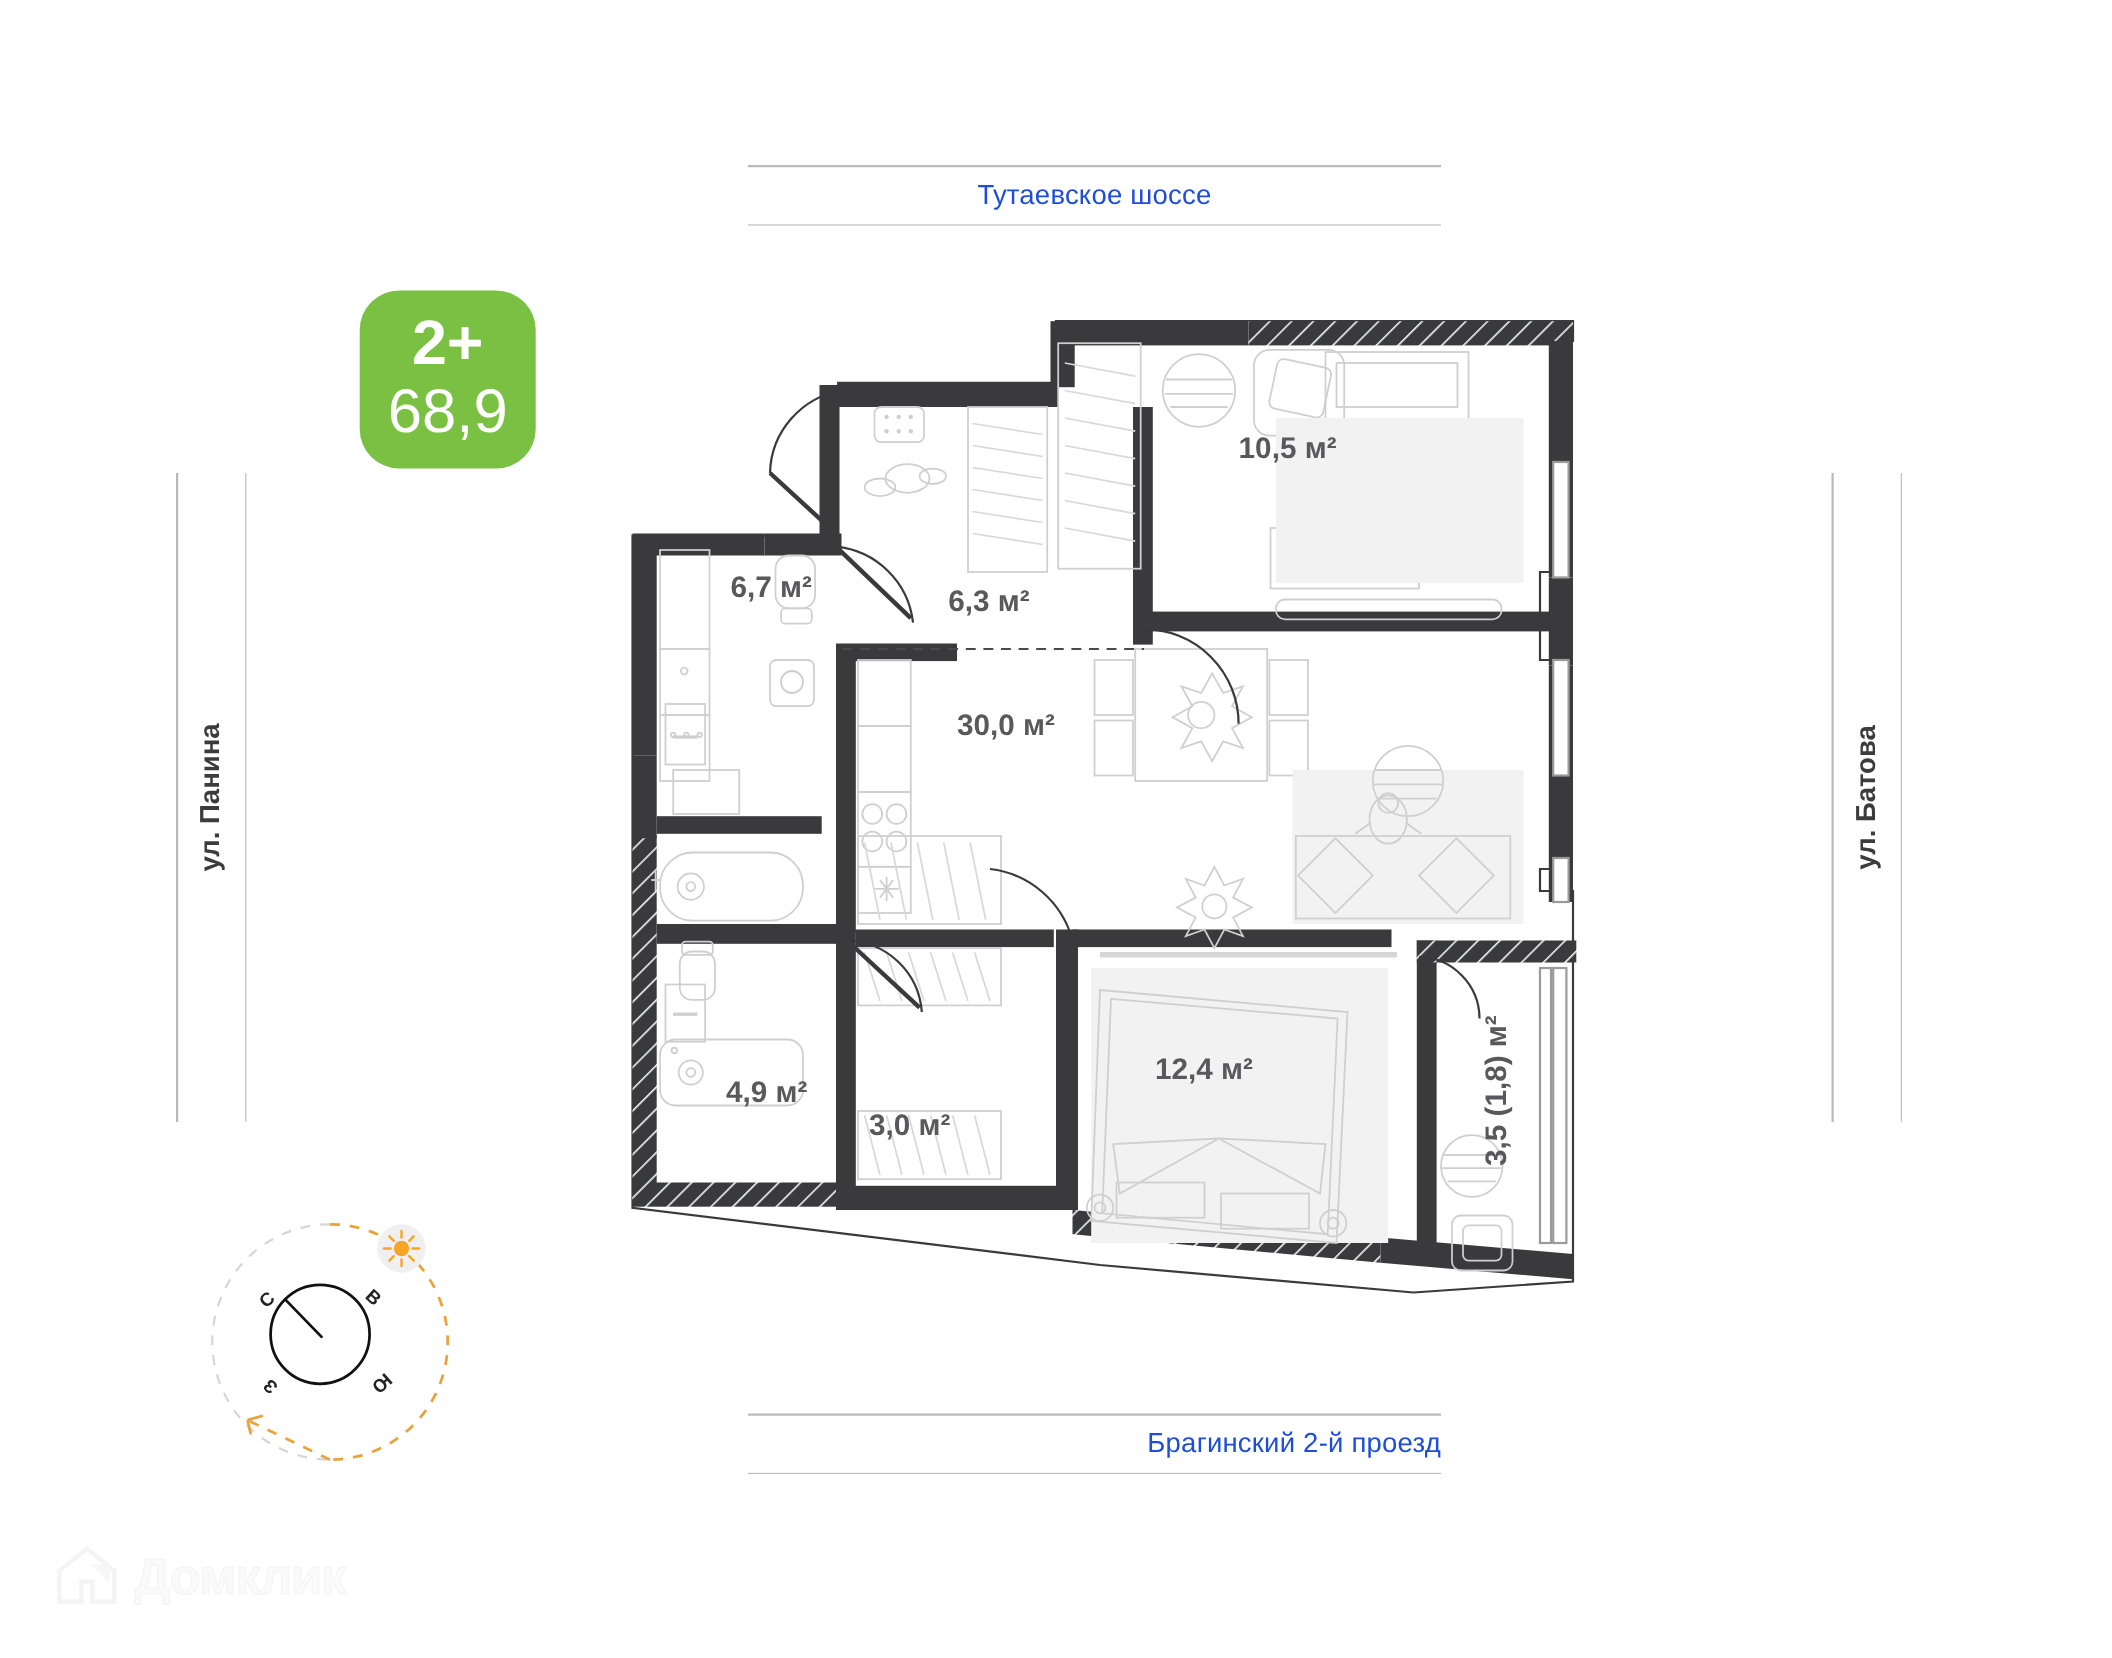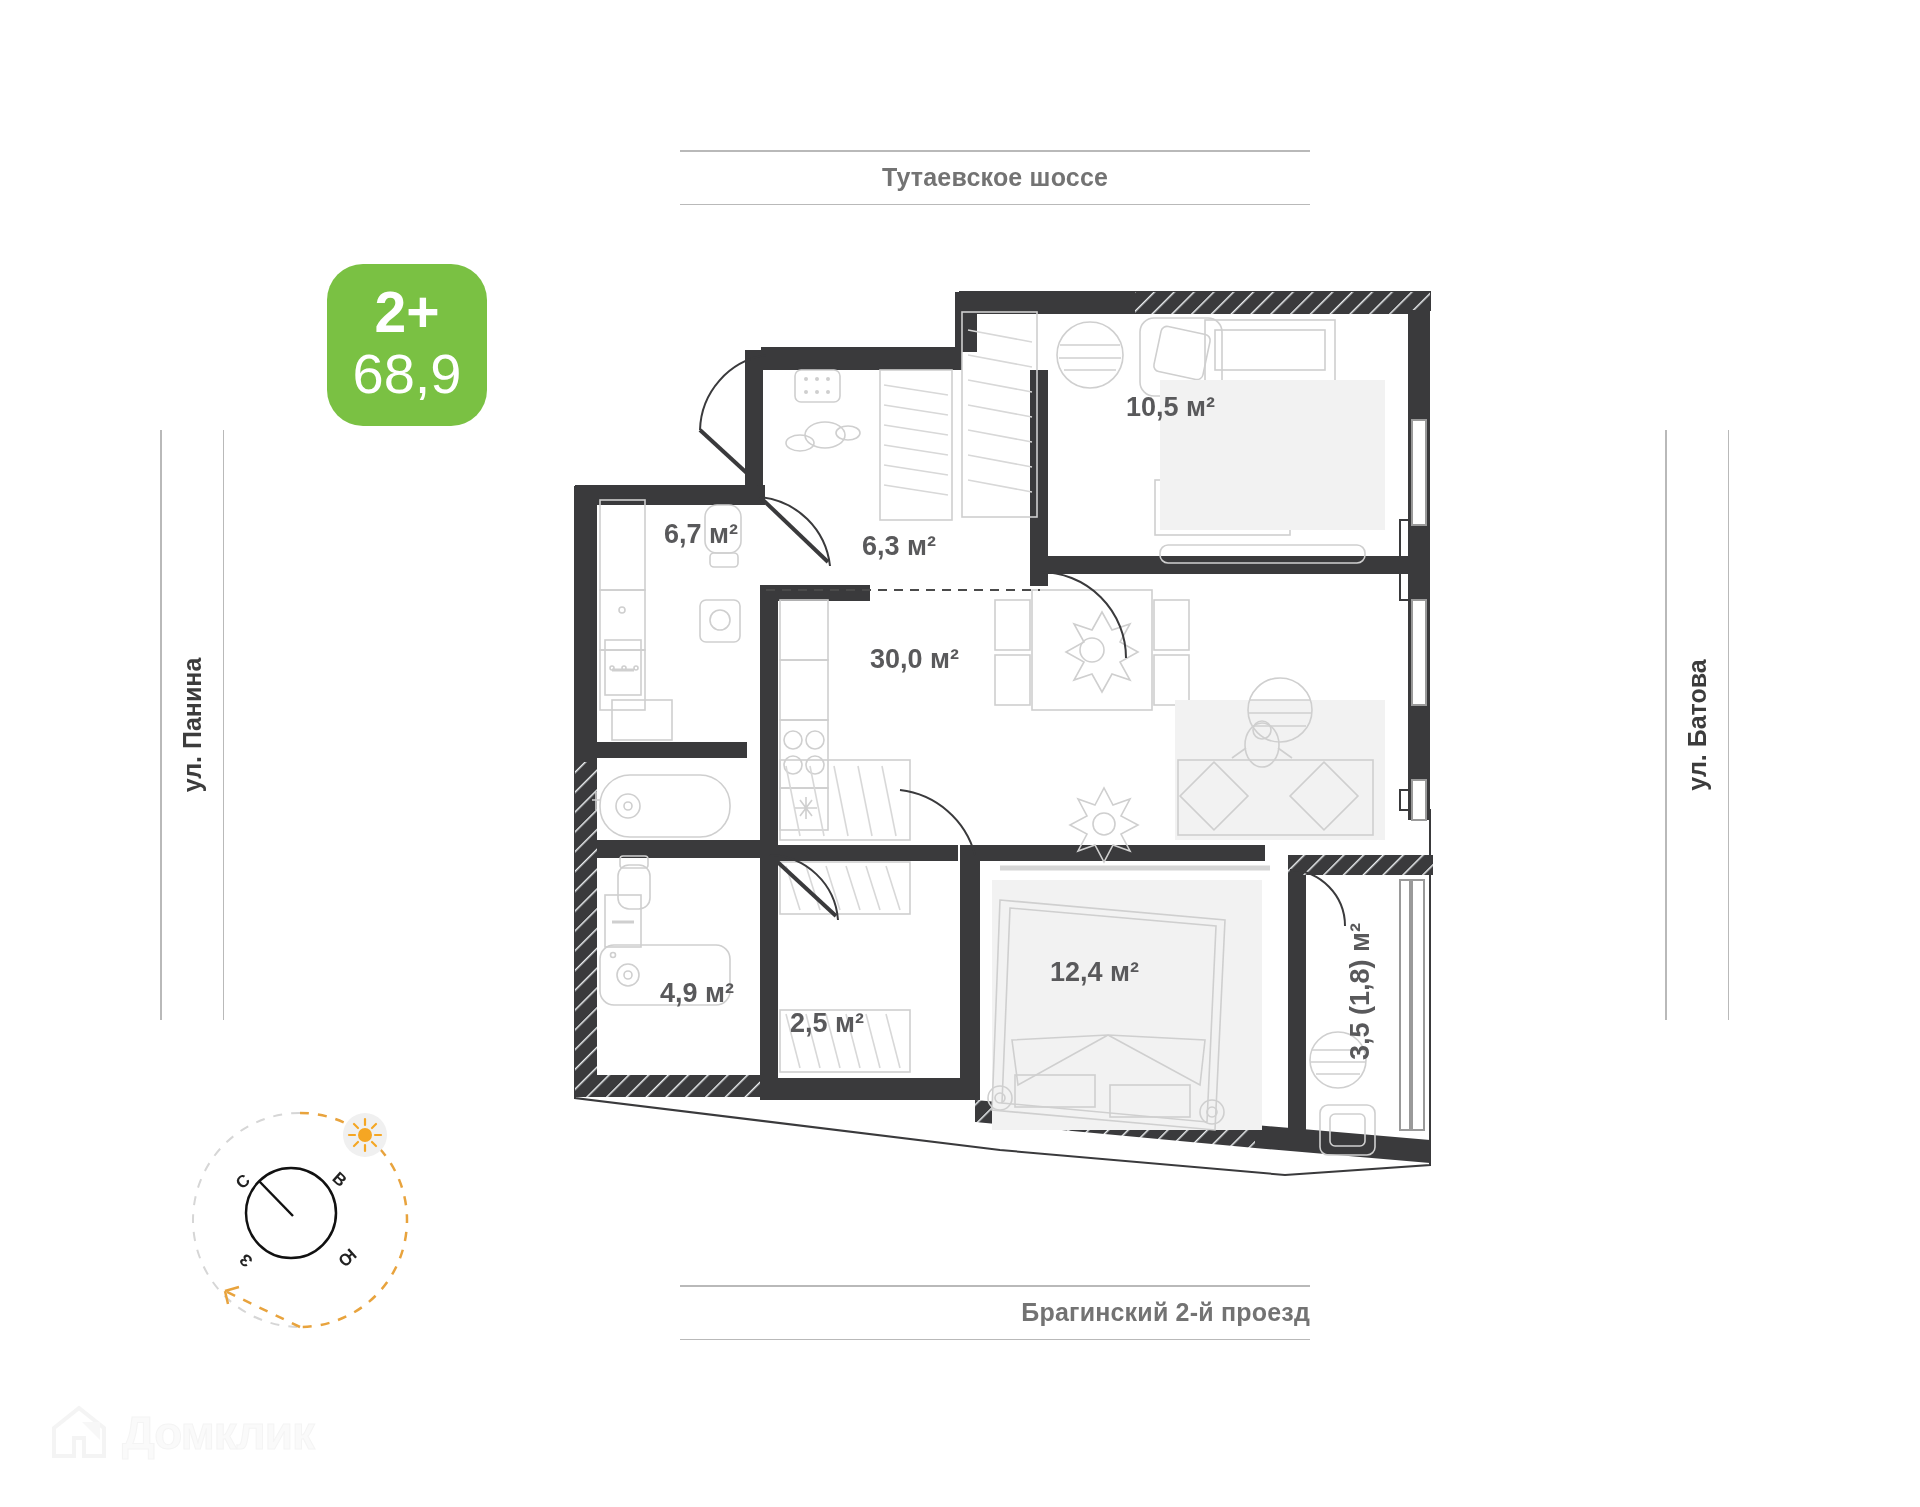--- a/index.html
+++ b/index.html
@@ -1,20 +1,20 @@
 <!DOCTYPE html>
 <html><head>
 <meta charset="utf-8">
 <style>
   html,body{margin:0;padding:0;background:#ffffff;}
   body{width:1920px;height:1507px;position:relative;overflow:hidden;
        font-family:"Liberation Sans","DejaVu Sans",sans-serif;}
 
   
-  .street{position:absolute;color:#737373;font-weight:700;letter-spacing:.2px;}
+  .street{position:absolute;color:#1d4ed8;font-weight:400;letter-spacing:.2px;}
   .street .txt{font-size:25px;white-space:nowrap;}
   .rule{background:#b9b9b9;}
 
   #street-top{left:680px;top:150px;width:630px;text-align:center;}
   #street-bottom{left:680px;top:1285px;width:630px;text-align:right;}
   .h-rule{height:1.5px;width:100%;}
   #street-top .txt,#street-bottom .txt{padding:11px 0 12px;}
 
   .vstreet{position:absolute;top:430px;height:590px;width:64px;}
   .v-rule{position:absolute;top:0;width:1.5px;height:100%;background:#b9b9b9;}
@@ -362,21 +362,21 @@
   </g>
 
   <line x1="766" y1="590" x2="1040" y2="590" stroke="#4a4a4a" stroke-width="2" stroke-dasharray="9 7"></line>
 </svg>
 
 <div class="rlabel" style="left:664px;top:519px;">6,7 м²</div>
 <div class="rlabel" style="left:862px;top:519px;margin-top:12px;">6,3 м²</div>
 <div class="rlabel" style="left:1126px;top:392px;">10,5 м²</div>
 <div class="rlabel" style="left:870px;top:644px;">30,0 м²</div>
 <div class="rlabel" style="left:660px;top:948px;margin-top:30px;">4,9 м²</div>
-<div class="rlabel" style="left:790px;top:1008px;">2,5 м²</div>
+<div class="rlabel" style="left:790px;top:1008px;">3,0 м²</div>
 <div class="rlabel" style="left:1050px;top:957px;">12,4 м²</div>
 <div class="rlabel rot" style="left:1345px;top:1060px;">3,5 (1,8) м²</div>
 
 <div id="compass">
   <svg viewBox="0 0 250 250" width="250" height="250">
 
     <path d="M125 18 A107 107 0 0 0 125 232" fill="none" stroke="#d6d6d6" stroke-width="2" stroke-dasharray="9 9"></path>
 
     <path d="M125 18 A107 107 0 0 1 125 232" fill="none" stroke="#e8a33d" stroke-width="2.5" stroke-dasharray="9 9"></path>
     <path d="M125 232 L50 196" fill="none" stroke="#e8a33d" stroke-width="2.5" stroke-dasharray="9 9"></path>

